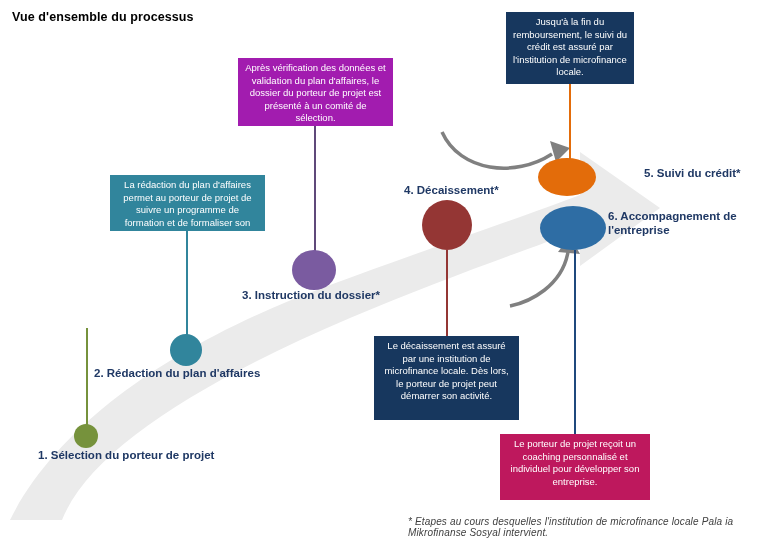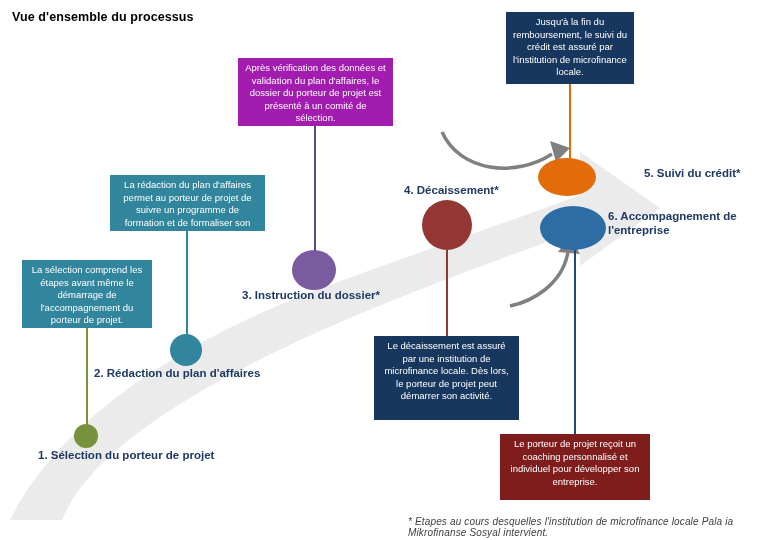--- a/index.html
+++ b/index.html
@@ -43,21 +43,21 @@
     line-height: 12.5px;
     text-align: center;
     display: flex;
     justify-content: center;
     padding: 4px 6px;
     box-sizing: border-box;
   }
 
   .box-purple { background: #a21caf; }
   .box-teal   { background: #31859c; }
-  .box-darkblue { background: #7f1d1d; }
+  .box-darkblue { background: #be185d; }
   .box-steel  { background: #17375e; }
 
   
   .step-label {
     font-size: 11.5px;
     font-weight: bold;
     color: #1f3864;
     line-height: 14px;
   }
 
@@ -101,23 +101,20 @@
   <div class="abs callout box-purple" style="left:238px; top:58px; width:155px; height:68px;">
     <span>Après vérification des données et validation du plan d'affaires, le dossier du porteur de projet est présenté à un comité de sélection.</span>
   </div>
   <div class="abs" style="left:314px; top:126px; width:1.6px; height:128px; background:#5f497a;"></div>
 
   <div class="abs callout box-teal" style="left:110px; top:175px; width:155px; height:56px;">
     <span>La rédaction du plan d'affaires permet au porteur de projet de suivre un programme de formation et de formaliser son projet.</span>
   </div>
   <div class="abs" style="left:186px; top:230px; width:1.6px; height:108px; background:#31859c;"></div>
 
-  <div class="abs callout box-teal" style="left:22px; top:260px; width:130px; height:68px;">
-    <span>La sélection comprend les étapes avant même le démarrage de l'accompagnement du porteur de projet.</span>
-  </div>
   <div class="abs" style="left:86px; top:328px; width:1.6px; height:100px; background:#76923c;"></div>
 
   <div class="abs callout box-steel" style="left:374px; top:336px; width:145px; height:84px;">
     <span>Le décaissement est assuré par une institution de microfinance locale. Dès lors, le porteur de projet peut démarrer son activité.</span>
   </div>
   <div class="abs" style="left:446px; top:250px; width:1.6px; height:86px; background:#943634;"></div>
 
   <div class="abs callout box-darkblue" style="left:500px; top:434px; width:150px; height:66px;">
     <span>Le porteur de projet reçoit un coaching personnalisé et individuel pour développer son entreprise.</span>
   </div>

